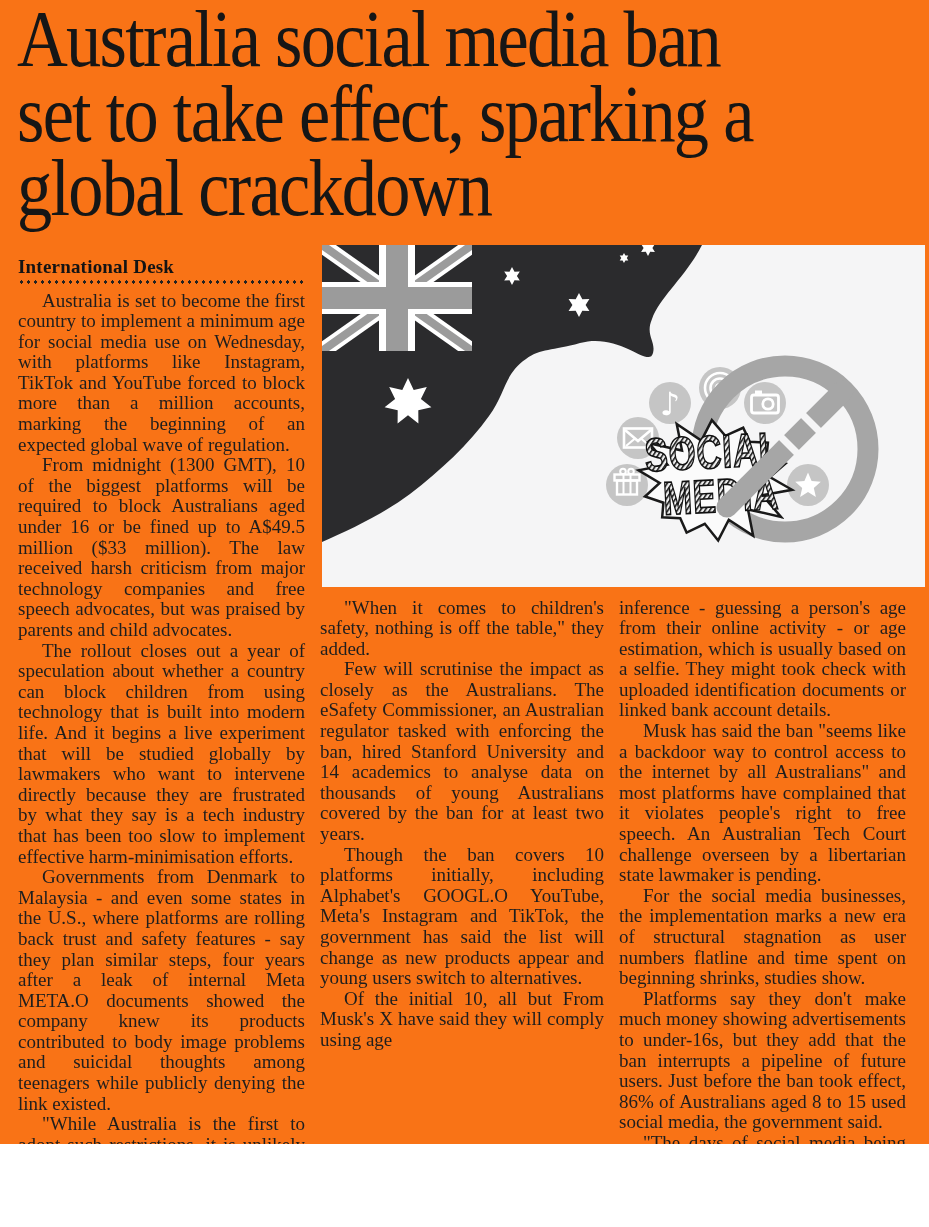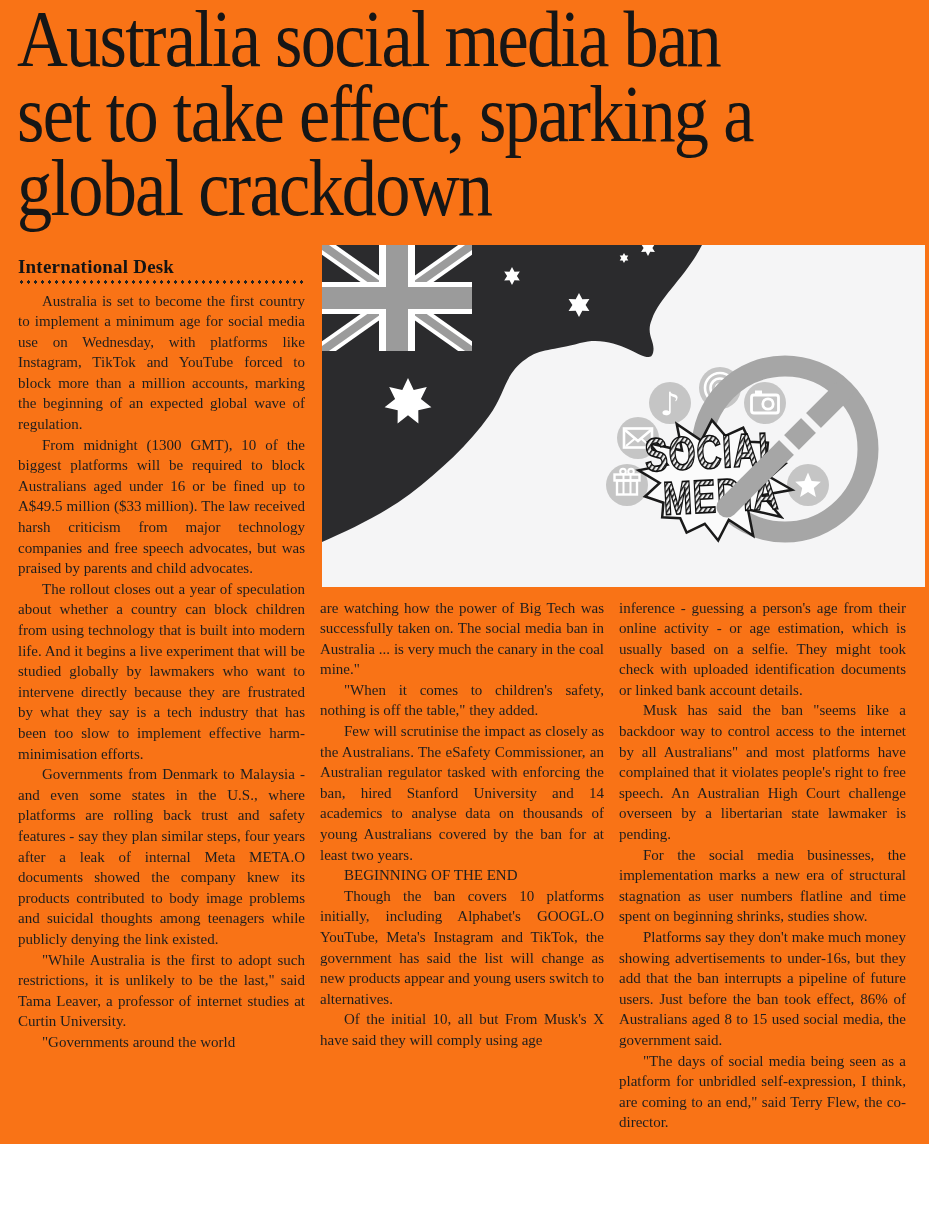--- a/index.html
+++ b/index.html
@@ -17,21 +17,21 @@
   .cols{display:flex;gap:15px;padding-left:18px;margin-top:30px;}
   .col{width:287px;}
   .col.col-2{width:284px;}
   .kicker{font-size:19px;font-weight:700;color:#141414;letter-spacing:.2px;line-height:22px;}
   .dotted-rule{
     height:4px;margin:2px 0 7px 0;
     background-image:radial-gradient(circle,#222 1.5px,transparent 1.7px);
     background-size:7px 4px;background-position:0 50%;background-repeat:repeat-x;
   }
   p.body-par{
-    margin:0;font-size:15px;line-height:20.6px;text-align:justify;
+    margin:0;font-size:19px;line-height:20.6px;text-align:justify;
     text-indent:24px;color:#1e1e1e;
   }
   p.body-par.no-indent{text-indent:0;}
   .img-spacer{height:342px;}
   
   .illustration{position:absolute;left:322px;top:245px;width:603px;height:342px;}
   .illustration svg{display:block;width:603px;height:342px;}
 </style>
 </head>
 <body>
@@ -52,32 +52,30 @@
       <p class="body-par">Australia is set to become the first country to implement a minimum age for social media use on Wednesday, with platforms like Instagram, TikTok and YouTube forced to block more than a million accounts, marking the beginning of an expected global wave of regulation.</p>
       <p class="body-par">From midnight (1300 GMT), 10 of the biggest platforms will be required to block Australians aged under 16 or be fined up to A$49.5 million ($33 million). The law received harsh criticism from major technology companies and free speech advocates, but was praised by parents and child advocates.</p>
       <p class="body-par">The rollout closes out a year of speculation about whether a country can block children from using technology that is built into modern life. And it begins a live experiment that will be studied globally by lawmakers who want to intervene directly because they are frustrated by what they say is a tech industry that has been too slow to implement effective harm-minimisation efforts.</p>
       <p class="body-par">Governments from Denmark to Malaysia - and even some states in the U.S., where platforms are rolling back trust and safety features - say they plan similar steps, four years after a leak of internal Meta META.O documents showed the company knew its products contributed to body image problems and suicidal thoughts among teenagers while publicly denying the link existed.</p>
       <p class="body-par">"While Australia is the first to adopt such restrictions, it is unlikely to be the last," said Tama Leaver, a professor of internet studies at Curtin University.</p>
       <p class="body-par">"Governments around the world</p>
     </div>
 
     <div class="col col-2">
       <div class="img-spacer"></div>
-      <p class="body-par no-indent">are watching how the power of Big Tech was successfully taken on. The social media ban in Australia ... is very much the canary in the coal mine."</p>
       <p class="body-par">"When it comes to children's safety, nothing is off the table," they added.</p>
       <p class="body-par">Few will scrutinise the impact as closely as the Australians. The eSafety Commissioner, an Australian regulator tasked with enforcing the ban, hired Stanford University and 14 academics to analyse data on thousands of young Australians covered by the ban for at least two years.</p>
-      <p class="body-par">BEGINNING OF THE END</p>
       <p class="body-par">Though the ban covers 10 platforms initially, including Alphabet's GOOGL.O YouTube, Meta's Instagram and TikTok, the government has said the list will change as new products appear and young users switch to alternatives.</p>
       <p class="body-par">Of the initial 10, all but From Musk's X have said they will comply using age</p>
     </div>
 
     <div class="col col-3">
       <div class="img-spacer"></div>
       <p class="body-par no-indent">inference - guessing a person's age from their online activity - or age estimation, which is usually based on a selfie. They might took check with uploaded identification documents or linked bank account details.</p>
-      <p class="body-par">Musk has said the ban "seems like a backdoor way to control access to the internet by all Australians" and most platforms have complained that it violates people's right to free speech. An Australian High Court challenge overseen by a libertarian state lawmaker is pending.</p>
+      <p class="body-par">Musk has said the ban "seems like a backdoor way to control access to the internet by all Australians" and most platforms have complained that it violates people's right to free speech. An Australian Tech Court challenge overseen by a libertarian state lawmaker is pending.</p>
       <p class="body-par">For the social media businesses, the implementation marks a new era of structural stagnation as user numbers flatline and time spent on beginning shrinks, studies show.</p>
       <p class="body-par">Platforms say they don't make much money showing advertisements to under-16s, but they add that the ban interrupts a pipeline of future users. Just before the ban took effect, 86% of Australians aged 8 to 15 used social media, the government said.</p>
       <p class="body-par">"The days of social media being seen as a platform for unbridled self-expression, I think, are coming to an end," said Terry Flew, the co-director.</p>
     </div>
   </div>
 
   <div class="illustration">
     <svg viewBox="0 0 603 342" xmlns="http://www.w3.org/2000/svg">
       <defs>
         <clipPath id="canton">

